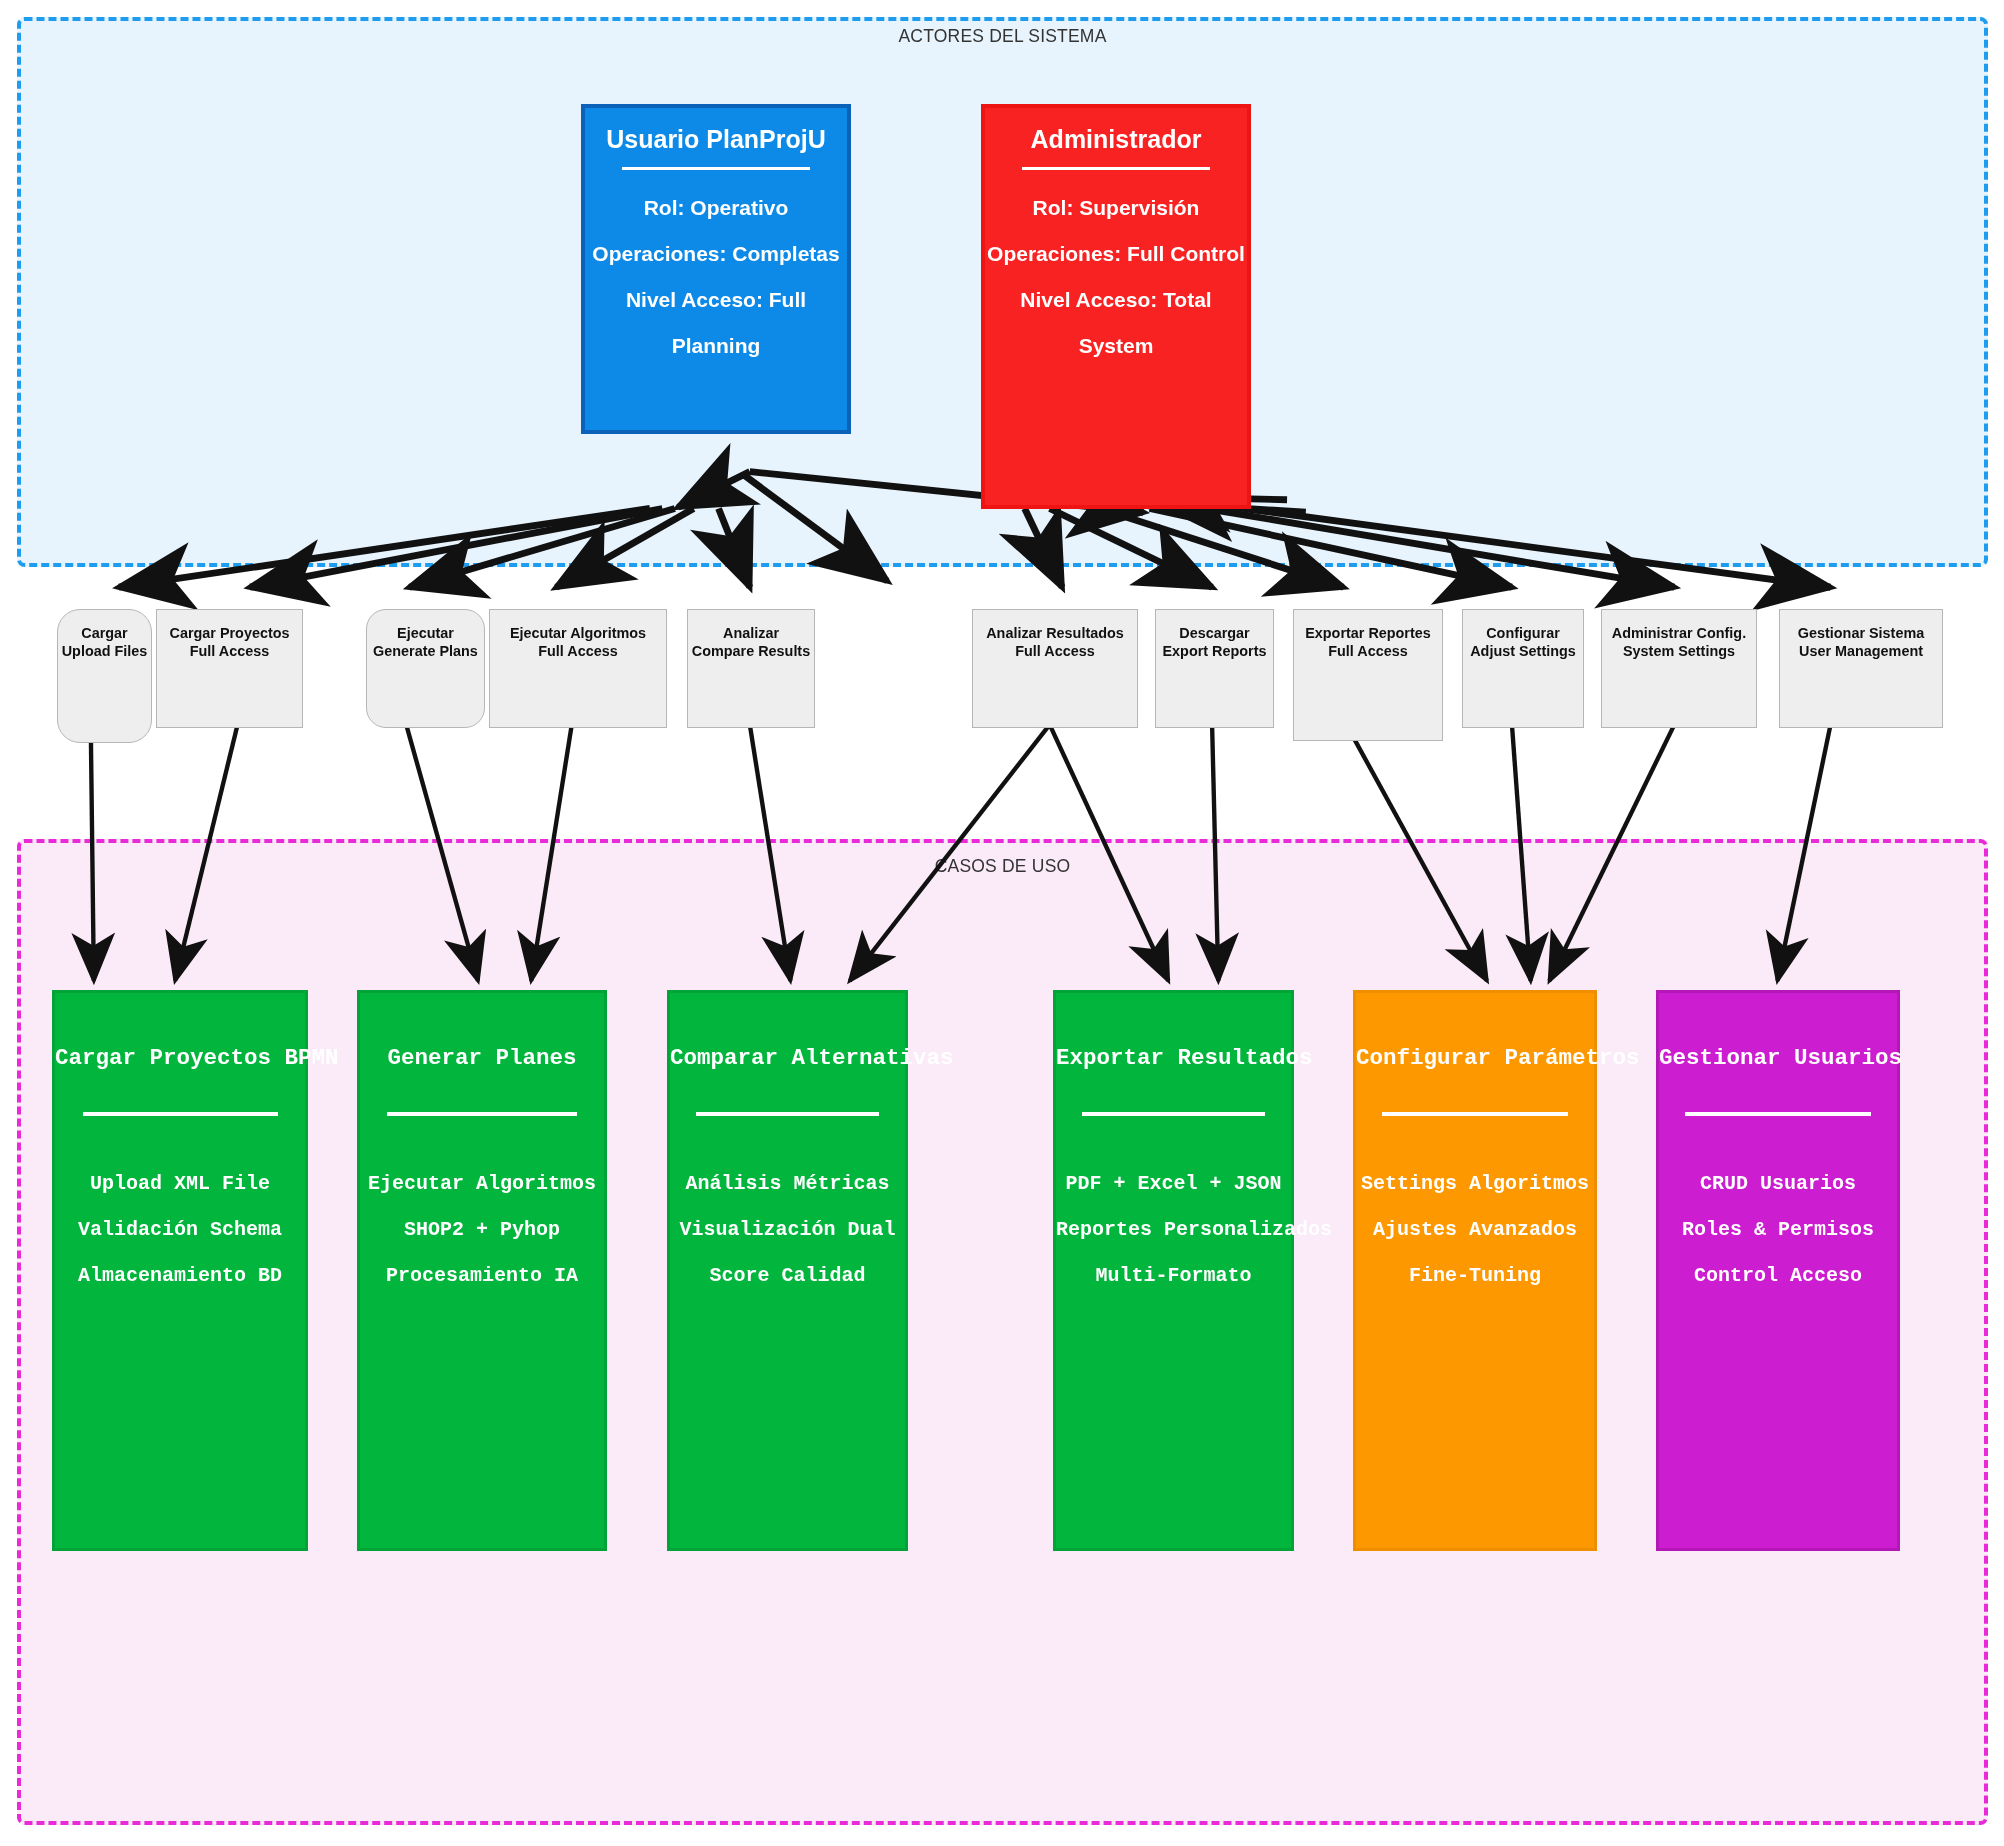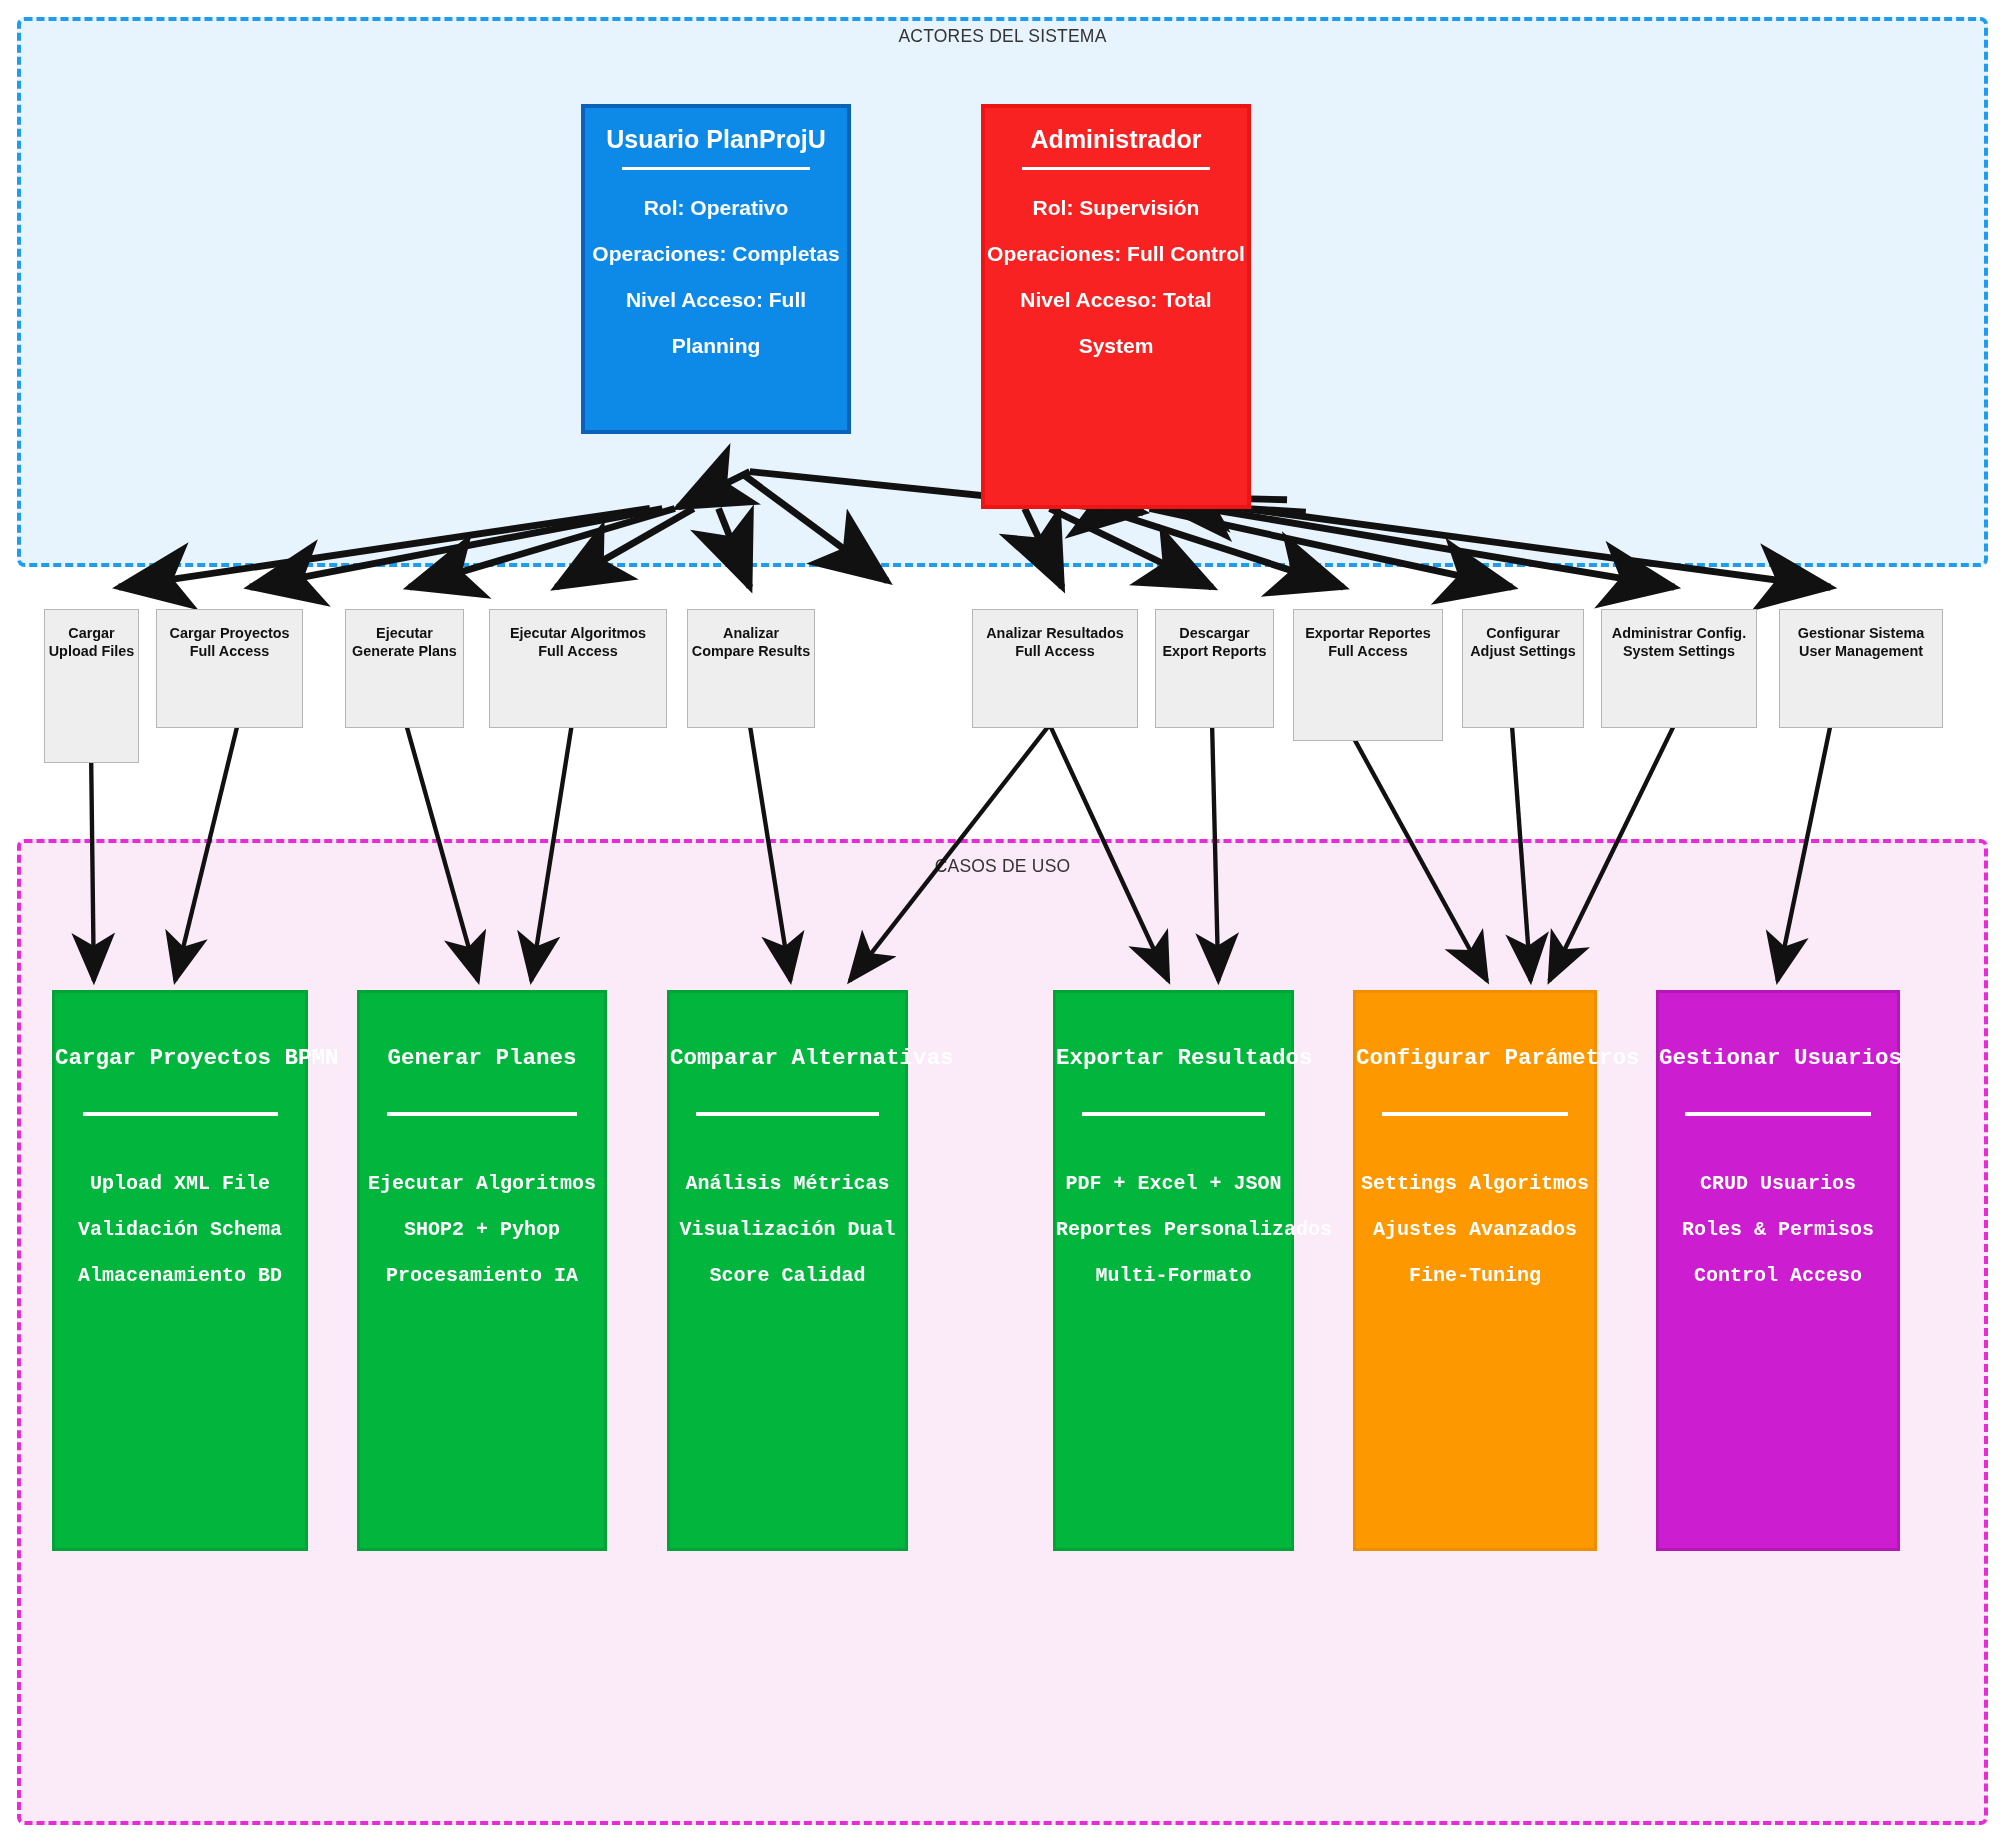--- a/index.html
+++ b/index.html
@@ -232,31 +232,31 @@
 
   <div class="actor-box" id="actor-admin">
     <div class="actor-title">Administrador</div>
     <div class="actor-rule"></div>
     <div class="actor-line first">Rol: Supervisión</div>
     <div class="actor-line">Operaciones: Full Control</div>
     <div class="actor-line">Nivel Acceso: Total</div>
     <div class="actor-line">System</div>
   </div>
 
-  <div class="label-box" style="left:44px; top:609px; width:95px; height:154px;">
+  <div class="label-box" style="left:57px; top:609px; width:95px; height:134px;border-radius:23px;">
     <div class="label-line">Cargar</div>
     <div class="label-line second">Upload Files</div>
   </div>
 
   <div class="label-box" style="left:156px; top:609px; width:147px; height:119px;">
     <div class="label-line">Cargar Proyectos</div>
     <div class="label-line second">Full Access</div>
   </div>
 
-  <div class="label-box" style="left:345px; top:609px; width:119px; height:119px;">
+  <div class="label-box" style="left:366px; top:609px; width:119px; height:119px;border-radius:20px;">
     <div class="label-line">Ejecutar</div>
     <div class="label-line second">Generate Plans</div>
   </div>
 
   <div class="label-box" style="left:489px; top:609px; width:178px; height:119px;">
     <div class="label-line">Ejecutar Algoritmos</div>
     <div class="label-line second">Full Access</div>
   </div>
 
   <div class="label-box" style="left:687px; top:609px; width:128px; height:119px;">

